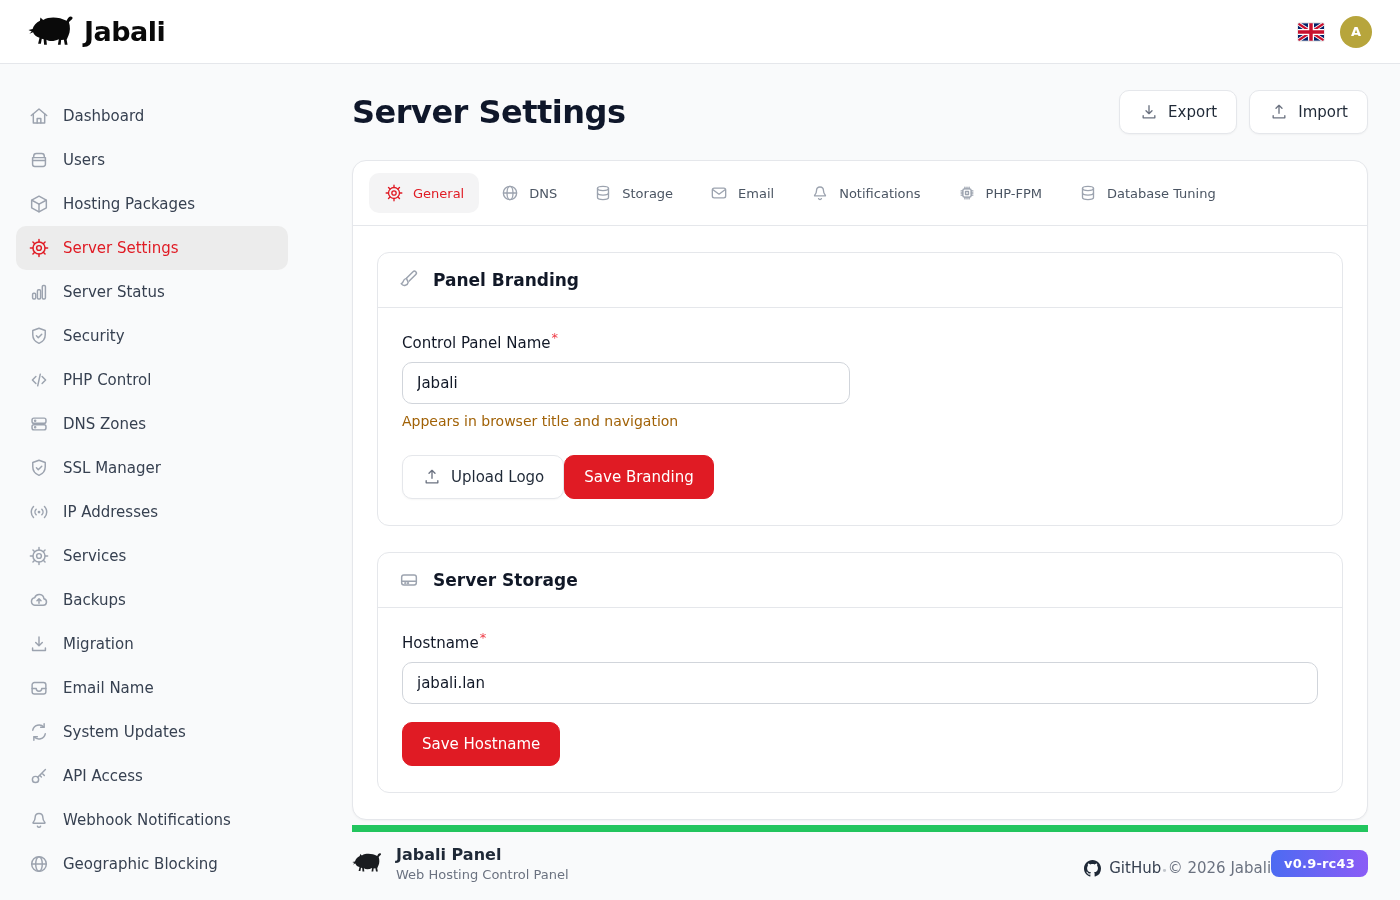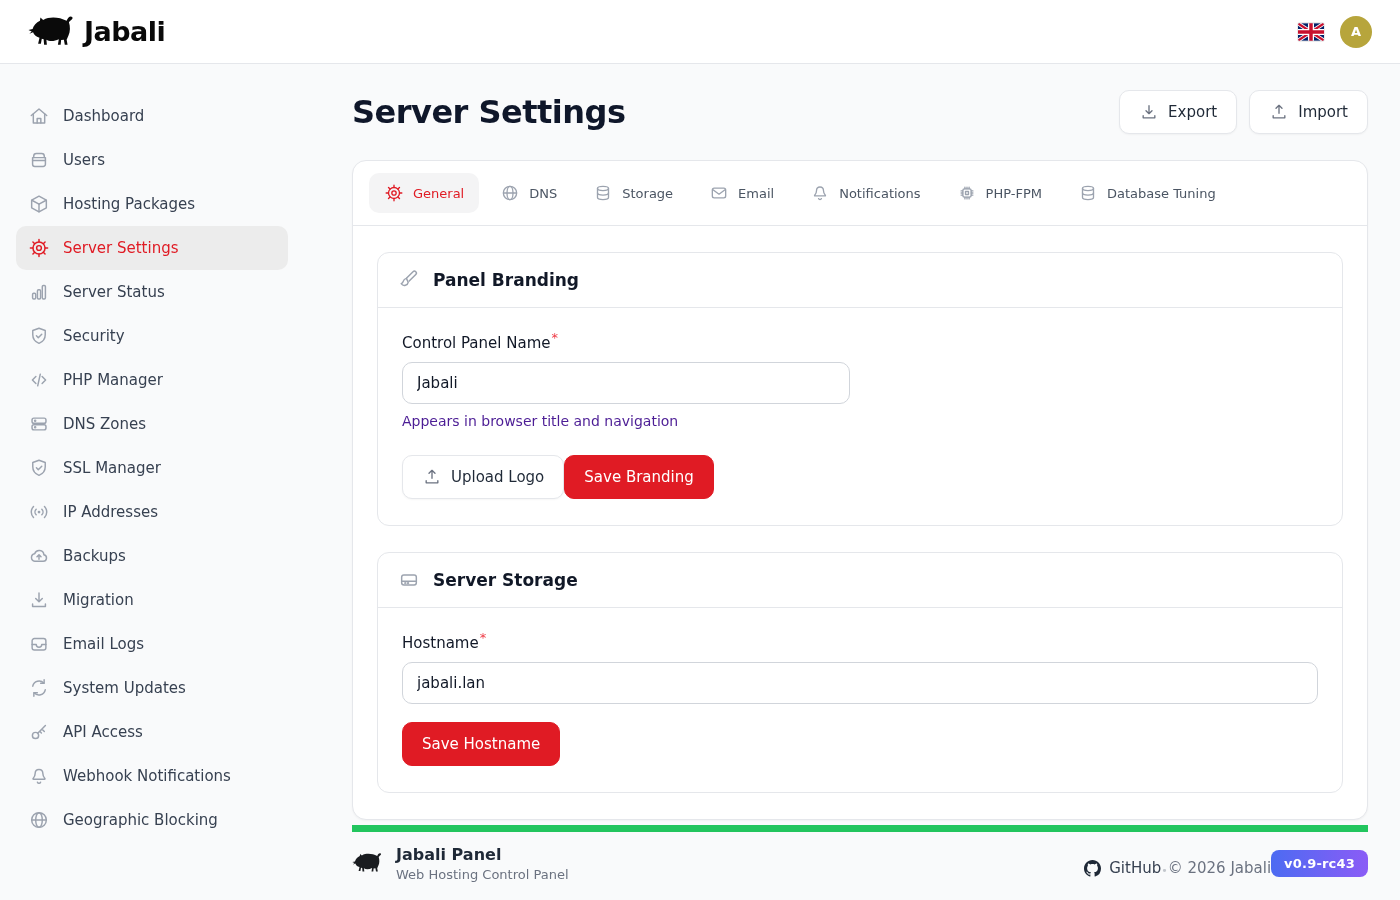--- a/index.html
+++ b/index.html
@@ -61,21 +61,21 @@
   .inner-head-icon svg { width:22px; height:22px; }
   .inner-title { font-size:17px; font-weight:700; color:#111827; }
   .inner-body { padding:22px 24px 26px 24px; }
 
   .field-label { font-size:15px; color:#111827; }
   .req { color:#ef3b46; font-size:13px; vertical-align:super; margin-left:1px; }
   .text-input { display:block; margin-top:10px; height:42px; border:1px solid #d1d5db; border-radius:10px;
                 padding:0 14px; font-size:15px; font-family:inherit; color:#111827; background:#fff; outline:none; }
   .w-small { width:448px; }
   .w-full { width:100%; }
-  .helper { margin-top:9px; font-size:14px; color:#4c1d95; }
+  .helper { margin-top:9px; font-size:14px; color:#a16207; }
   .btn-row { display:flex; gap:0; margin-top:26px; }
 
   
   .footer { margin-top:auto; border-top:7px solid #22c55e; padding:13px 0 10px 0;
             display:flex; align-items:center; justify-content:space-between; }
   .footer-left { display:flex; align-items:center; gap:14px; }
   .footer-brand { font-size:16px; font-weight:800; color:#1f2937; line-height:1.25; }
   .footer-sub { font-size:13px; color:#6b7280; margin-top:2px; }
   .footer-right { display:flex; align-items:flex-end; }
   .github-link { display:flex; align-items:center; gap:8px; font-size:15px; color:#374151; cursor:pointer; }
@@ -173,21 +173,21 @@
         <span class="nav-label">Security</span>
       </div>
       <div class="nav-item">
         <span class="nav-icon">
           <svg viewBox="0 0 24 24" fill="none" stroke="currentColor" stroke-width="1.6" stroke-linecap="round" stroke-linejoin="round">
             <path d="M8.6 8.2L4.8 12l3.8 3.8"></path>
             <path d="M15.4 8.2l3.8 3.8-3.8 3.8"></path>
             <path d="M13.4 5.6l-2.8 12.8"></path>
           </svg>
         </span>
-        <span class="nav-label">PHP Manager</span>
+        <span class="nav-label">PHP Control</span>
       </div>
       <div class="nav-item">
         <span class="nav-icon">
           <svg viewBox="0 0 24 24" fill="none" stroke="currentColor" stroke-width="1.6" stroke-linecap="round" stroke-linejoin="round">
             <rect x="4.4" y="5.6" width="15.2" height="5.6" rx="2"></rect>
             <rect x="4.4" y="12.8" width="15.2" height="5.6" rx="2"></rect>
             <circle cx="7.8" cy="8.4" r="0.6" fill="currentColor"></circle>
             <circle cx="7.8" cy="15.6" r="0.6" fill="currentColor"></circle>
           </svg>
         </span>
@@ -207,20 +207,30 @@
           <svg viewBox="0 0 24 24" fill="none" stroke="currentColor" stroke-width="1.6" stroke-linecap="round" stroke-linejoin="round">
             <circle cx="12" cy="12" r="1.5" fill="currentColor" stroke="none"></circle>
             <path d="M8.9 8.9a4.4 4.4 0 0 0 0 6.2M15.1 8.9a4.4 4.4 0 0 1 0 6.2M6 6a8.6 8.6 0 0 0 0 12M18 6a8.6 8.6 0 0 1 0 12"></path>
           </svg>
         </span>
         <span class="nav-label">IP Addresses</span>
       </div>
       <div class="nav-item">
         <span class="nav-icon">
           <svg viewBox="0 0 24 24" fill="none" stroke="currentColor" stroke-width="1.6" stroke-linecap="round" stroke-linejoin="round">
+            <circle cx="12" cy="12" r="6.6"></circle>
+            <circle cx="12" cy="12" r="2.6"></circle>
+            <path d="M12 2.6v2.7M12 18.7v2.7M2.6 12h2.7M18.7 12h2.7M5.4 5.4l1.9 1.9M16.7 16.7l1.9 1.9M18.6 5.4l-1.9 1.9M7.3 16.7l-1.9 1.9"></path>
+          </svg>
+        </span>
+        <span class="nav-label">Services</span>
+      </div>
+      <div class="nav-item">
+        <span class="nav-icon">
+          <svg viewBox="0 0 24 24" fill="none" stroke="currentColor" stroke-width="1.6" stroke-linecap="round" stroke-linejoin="round">
             <path d="M7.4 17.8h9.2a3.6 3.6 0 0 0 .8-7.1 5.2 5.2 0 0 0-10.1-1.2 4.2 4.2 0 0 0 .1 8.3z"></path>
             <path d="M12 15.6v-4.8M9.8 12.8L12 10.6l2.2 2.2"></path>
           </svg>
         </span>
         <span class="nav-label">Backups</span>
       </div>
       <div class="nav-item">
         <span class="nav-icon">
           <svg viewBox="0 0 24 24" fill="none" stroke="currentColor" stroke-width="1.6" stroke-linecap="round" stroke-linejoin="round">
             <path d="M12 4.4v9.2M8.4 10.4l3.6 3.6 3.6-3.6"></path>
@@ -229,21 +239,21 @@
         </span>
         <span class="nav-label">Migration</span>
       </div>
       <div class="nav-item">
         <span class="nav-icon">
           <svg viewBox="0 0 24 24" fill="none" stroke="currentColor" stroke-width="1.6" stroke-linecap="round" stroke-linejoin="round">
             <path d="M4.5 8.5A2.5 2.5 0 0 1 7 6h10a2.5 2.5 0 0 1 2.5 2.5V16a2.5 2.5 0 0 1-2.5 2.5H7A2.5 2.5 0 0 1 4.5 16z"></path>
             <path d="M4.5 12.6H9a3 3 0 0 0 6 0h4.5"></path>
           </svg>
         </span>
-        <span class="nav-label">Email Logs</span>
+        <span class="nav-label">Email Name</span>
       </div>
       <div class="nav-item">
         <span class="nav-icon">
           <svg viewBox="0 0 24 24" fill="none" stroke="currentColor" stroke-width="1.6" stroke-linecap="round" stroke-linejoin="round">
             <path d="M5.2 10a7 7 0 0 1 12.1-3.3M18.8 14a7 7 0 0 1-12.1 3.3"></path>
             <path d="M17.6 3v3.8h-3.8M6.4 21v-3.8h3.8"></path>
           </svg>
         </span>
         <span class="nav-label">System Updates</span>
       </div>

